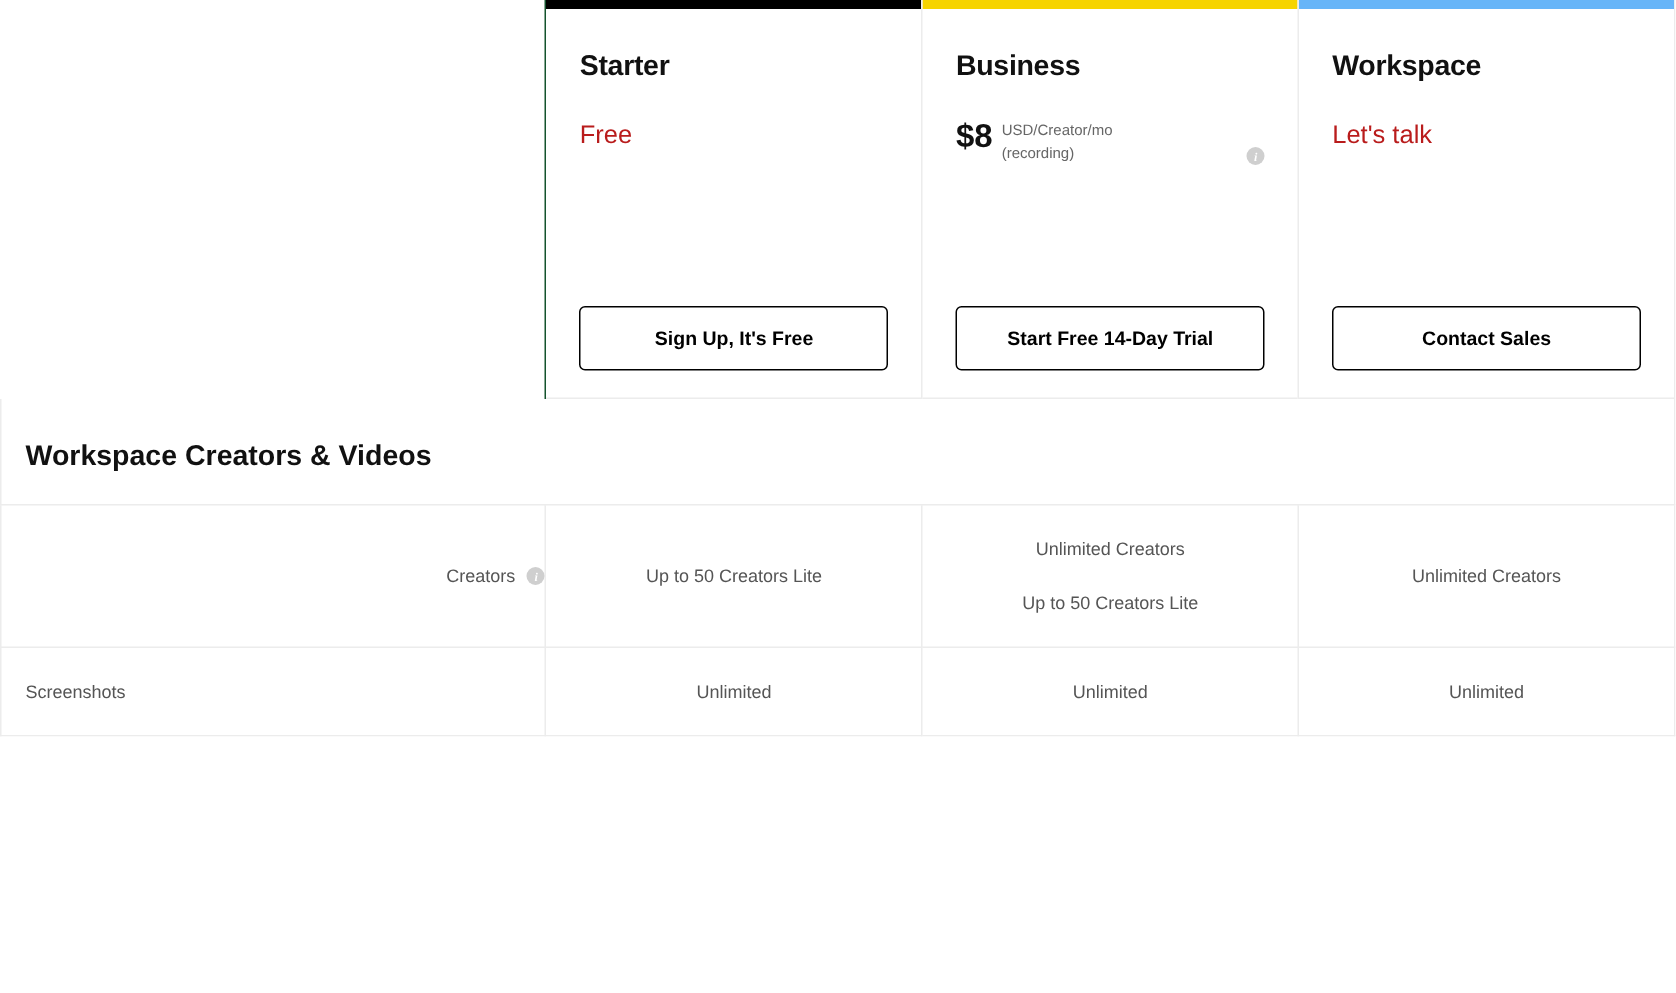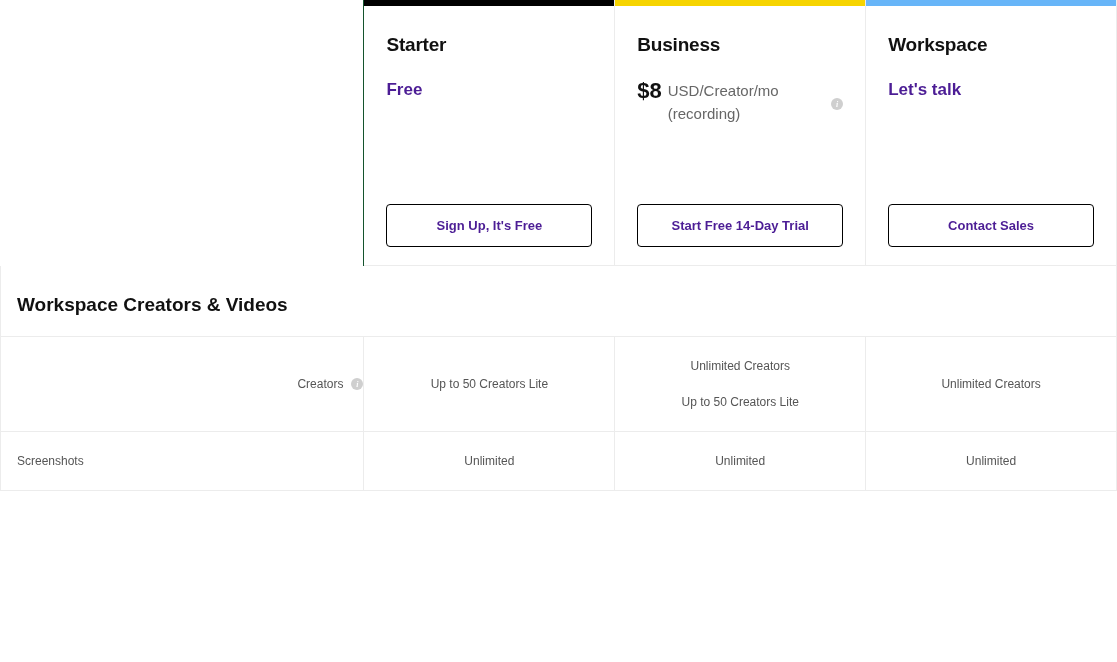--- a/index.html
+++ b/index.html
@@ -54,33 +54,33 @@
     .plan-price-row {
       margin-top: 24px;
       display: flex;
       align-items: flex-start;
       gap: 6px;
       min-height: 48px;
     }
     .plan-price-free,
     .plan-price-talk {
       font-size: 17px;
-      font-weight: 700;
-      color: #4c1d95;
+      font-weight: 400;
+      color: #b91c1c;
     }
     .plan-price-amount {
       font-size: 22px;
       font-weight: 700;
       color: #111;
       line-height: 1;
     }
     .price-sub {
       display: flex;
       flex-direction: column;
-      font-size: 15px;
+      font-size: 10px;
       color: #666;
       line-height: 1.5;
       margin-top: 0;
     }
     .info-icon {
       display: inline-flex;
       align-items: center;
       justify-content: center;
       width: 12px;
       height: 12px;
@@ -103,21 +103,21 @@
       margin-top: auto;
       border: 1px solid #000;
       background: #fff;
       border-radius: 4px;
       padding: 13px 12px;
       font-size: 13px;
       font-weight: 600;
       text-align: center;
       cursor: pointer;
       width: 100%;
-      color: #4c1d95;
+      color: #000000;
     }
 
     .section-row td {
       padding: 28px 16px 20px 16px;
       font-size: 19px;
       font-weight: 700;
       color: #111;
       border-left: 1px solid #ececec;
       border-right: 1px solid #ececec;
       border-bottom: 1px solid #ececec;

